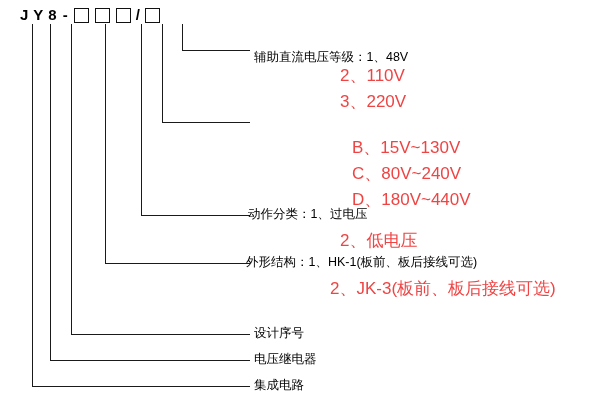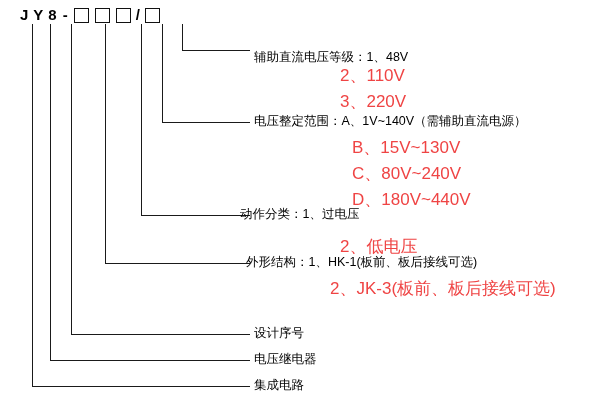--- a/index.html
+++ b/index.html
@@ -119,27 +119,26 @@
   <div class="vline" style="left:50px; top:24px; height:336px;"></div>
   <div class="hline" style="left:50px; top:360px; width:200px;"></div>
 
   <div class="vline" style="left:32px; top:24px; height:362px;"></div>
   <div class="hline" style="left:32px; top:386px; width:218px;"></div>
 
   <div class="label" style="left:254px; top:42px;margin-top:8px;">辅助直流电压等级：1、48V</div>
   <div class="sub" style="left:340px; top:68px;">2、110V</div>
   <div class="sub" style="left:340px; top:94px;">3、220V</div>
 
-  <div class="label" style="left:254px; top:114px;">电压整定范围：A、1V~140V（需辅助直流电源）</div>
   <div class="sub" style="left:352px; top:140px;">B、15V~130V</div>
   <div class="sub" style="left:352px; top:166px;">C、80V~240V</div>
   <div class="sub" style="left:352px; top:192px;">D、180V~440V</div>
 
-  <div class="label" style="left:240px; top:207px;">动作分类：1、过电压</div>
-  <div class="sub" style="left:340px; top:233px;margin-top:6px;">2、低电压</div>
+  <div class="label" style="left:248px; top:207px;">动作分类：1、过电压</div>
+  <div class="sub" style="left:340px; top:233px;">2、低电压</div>
 
   <div class="label" style="left:246px; top:255px;">外形结构：1、HK-1(板前、板后接线可选)</div>
   <div class="sub" style="left:330px; top:281px;">2、JK-3(板前、板后接线可选)</div>
 
   <div class="label" style="left:254px; top:326px;">设计序号</div>
 
   <div class="label" style="left:254px; top:352px;">电压继电器</div>
 
   <div class="label" style="left:254px; top:378px;text-align:center;">集成电路</div>
 

